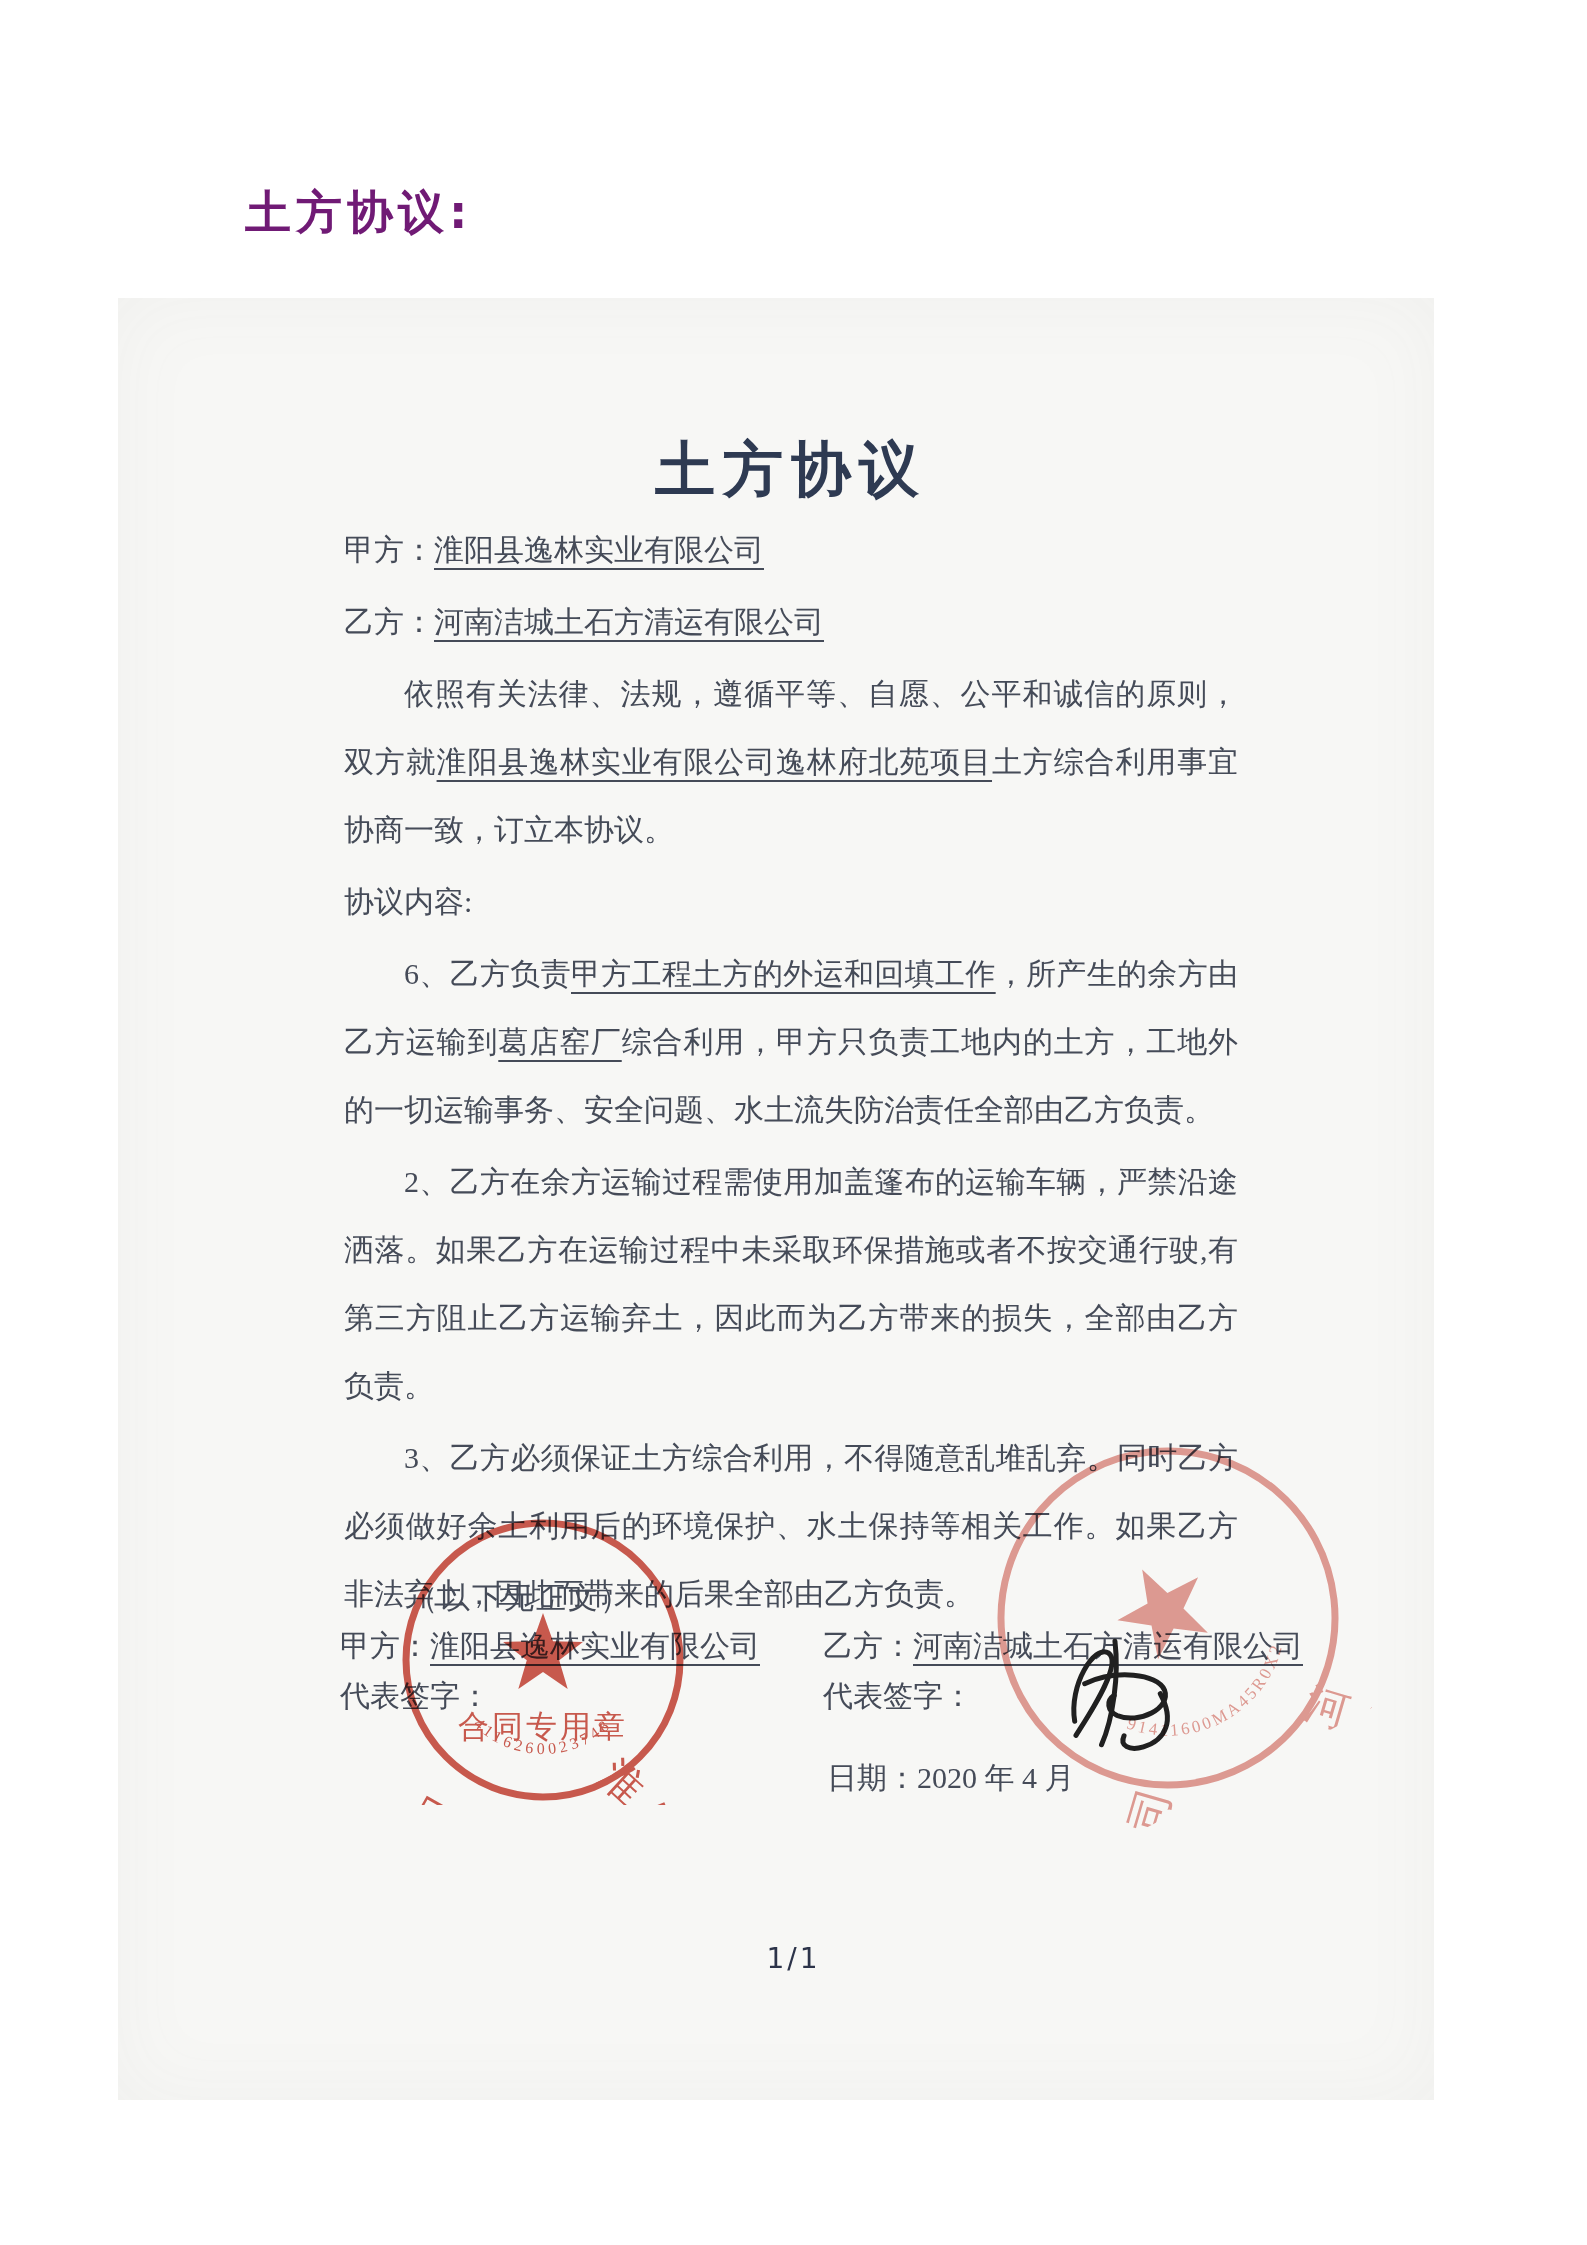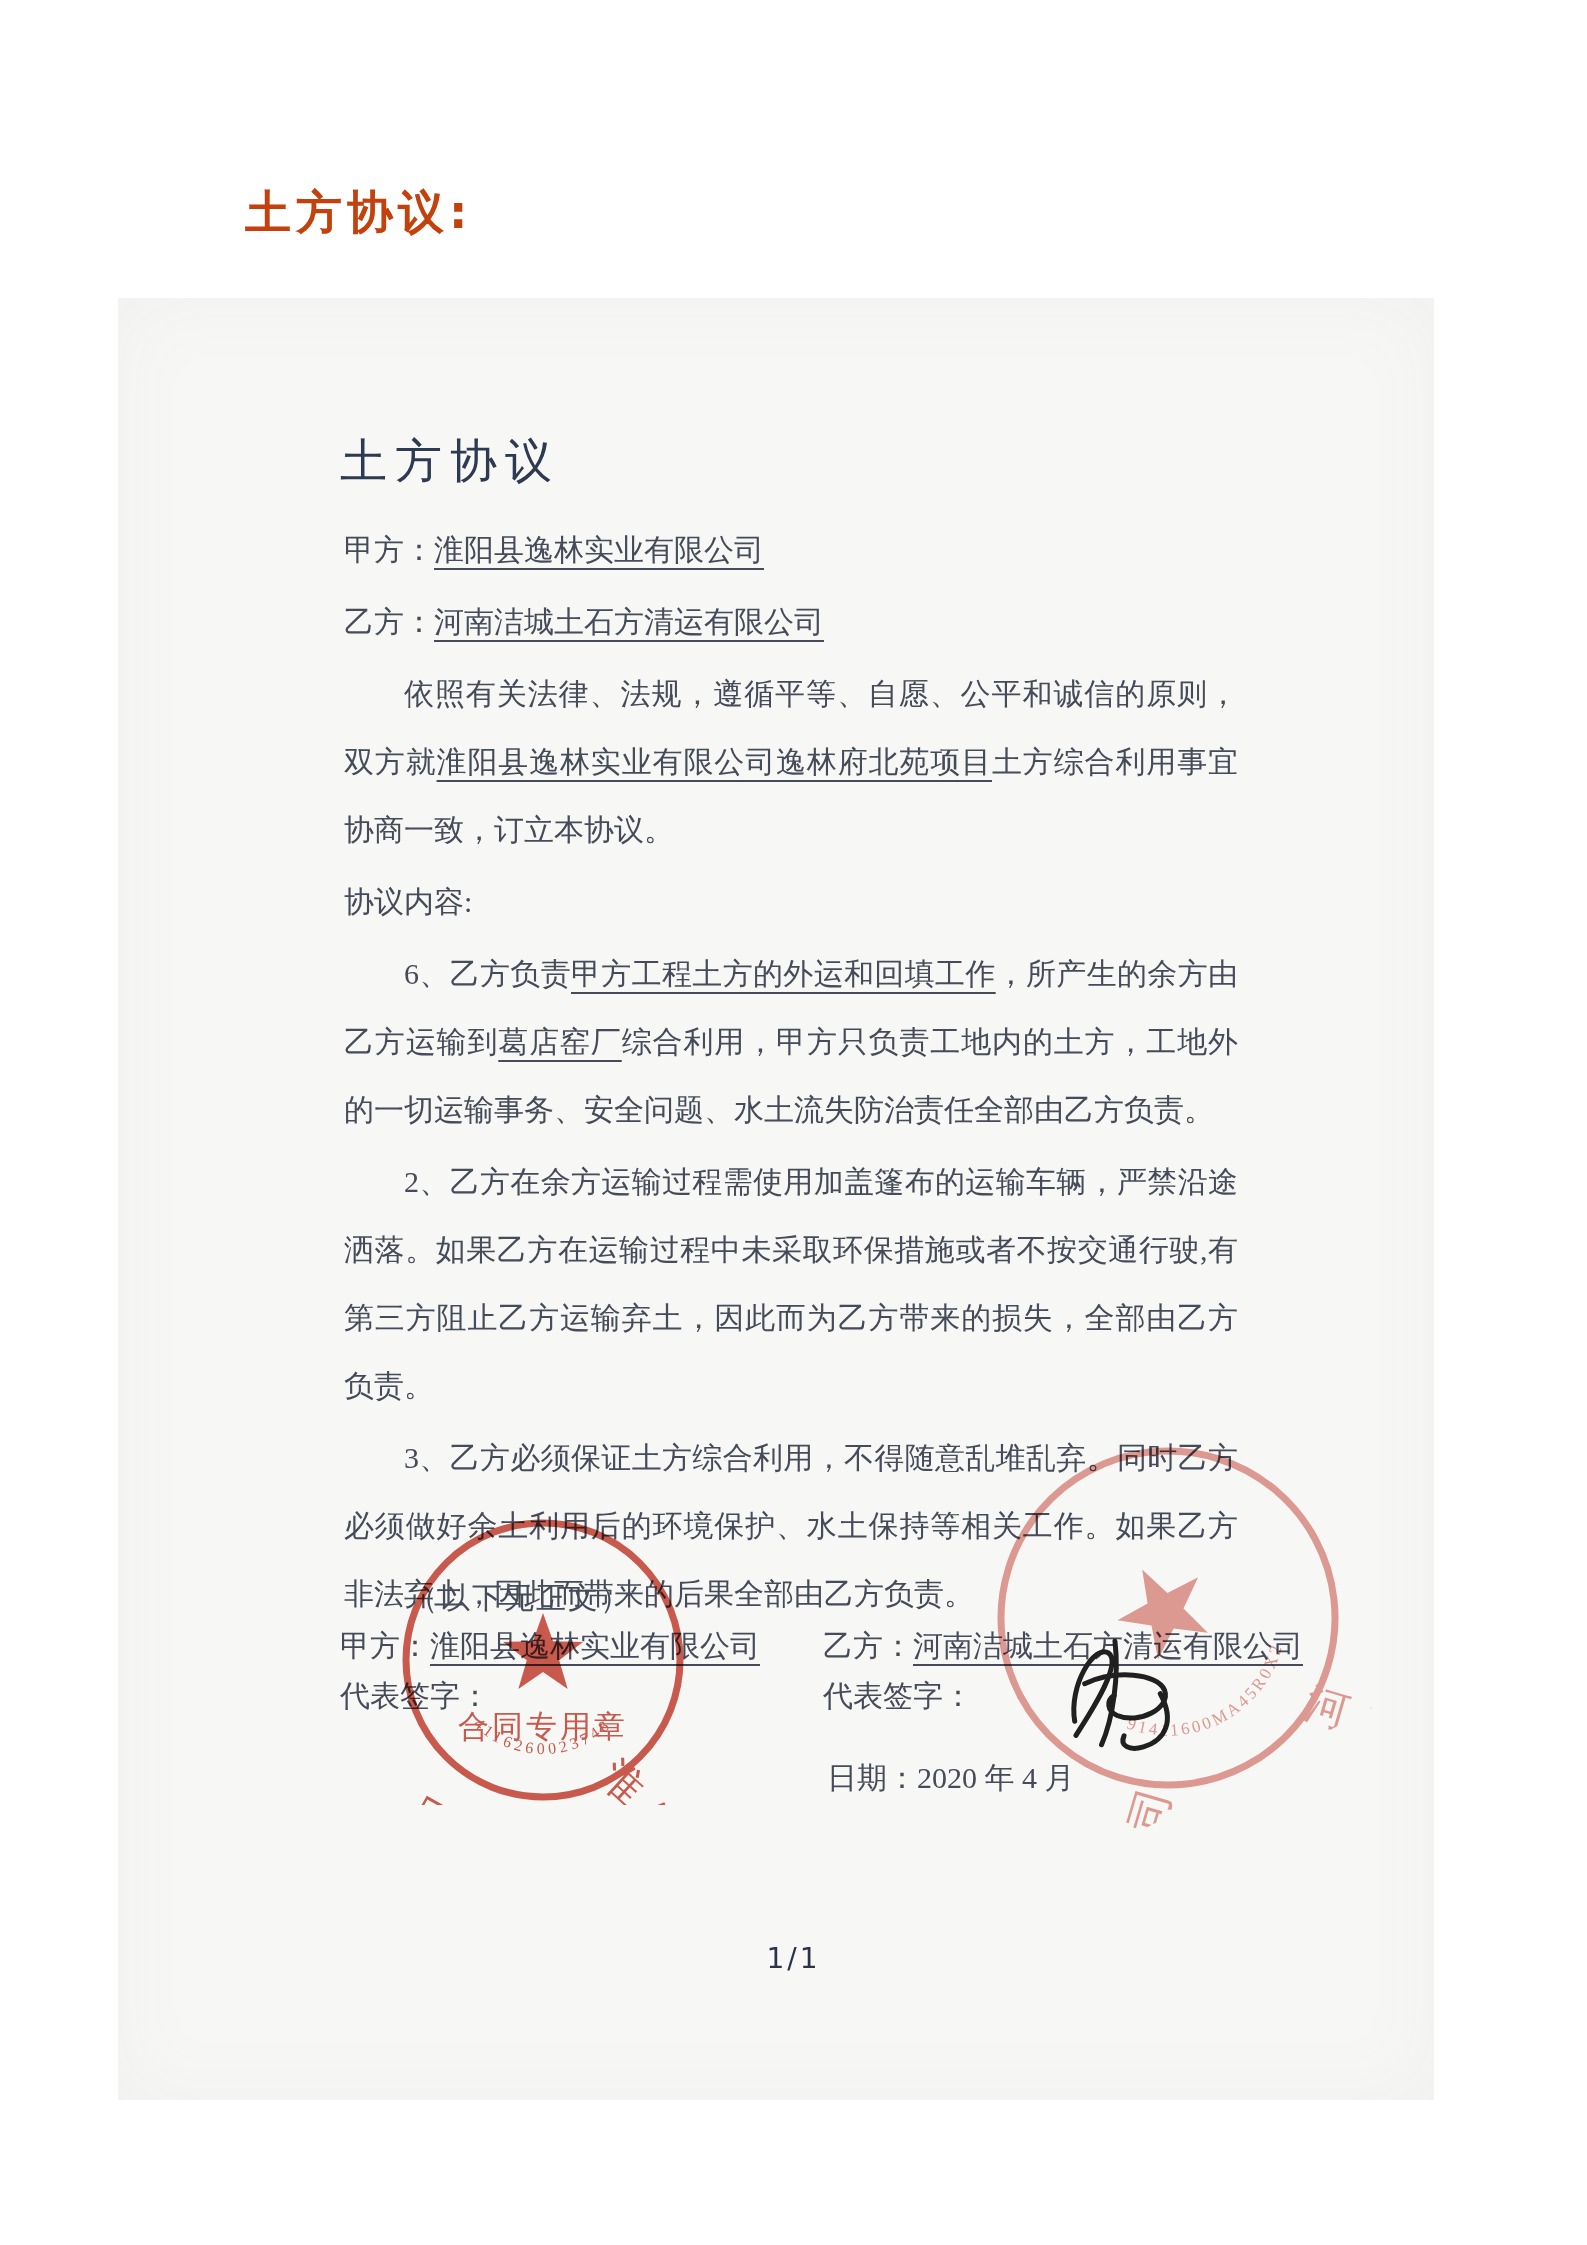--- a/index.html
+++ b/index.html
@@ -1,25 +1,25 @@
 <!DOCTYPE html>
 <html><head>
 <meta charset="utf-8">
 <style>
   html,body{margin:0;padding:0;background:#ffffff;}
   #canvas{position:relative;width:1587px;height:2245px;background:#ffffff;overflow:hidden;
           font-family:"Liberation Serif","DejaVu Serif",serif;}
   
   .outer-label{position:absolute;left:245px;top:182px;font-size:46px;font-weight:700;
-               color:#c2410c;letter-spacing:5px;font-family:"DejaVu Sans",sans-serif;}
+               color:#701a75;letter-spacing:5px;font-family:"DejaVu Sans",sans-serif;}
   
   .scan{position:absolute;left:118px;top:298px;width:1316px;height:1802px;background:#f7f7f5;
         box-shadow:inset 0 0 80px rgba(120,120,110,0.05);}
-  .doc-title{position:absolute;left:340px;top:430px;width:902px;
-             font-size:47px;font-weight:400;color:#2e3a52;letter-spacing:8px;}
+  .doc-title{position:absolute;left:340px;top:430px;width:902px;text-align:center;
+             font-size:60px;font-weight:700;color:#2e3a52;letter-spacing:8px;}
   .body-flow{position:absolute;left:340px;top:512px;width:902px;font-size:30px;line-height:68px;
              color:#454b58;text-align:justify;}
   .body-flow p{margin:4px;padding:0;}
   .indent{text-indent:60px;}
   .u{text-decoration:underline;text-underline-offset:8px;text-decoration-thickness:1.5px;}
   .note{position:absolute;left:408px;top:1578px;font-size:30px;color:#454b58;letter-spacing:2px;}
   .sig-text{position:absolute;font-size:30px;color:#454b58;white-space:nowrap;}
   .page-num{position:absolute;left:50%;top:1942px;transform:translateX(-50%);
             font-size:28px;font-weight:400;color:#2c3349;letter-spacing:3px;
             font-family:"DejaVu Sans",sans-serif;}

